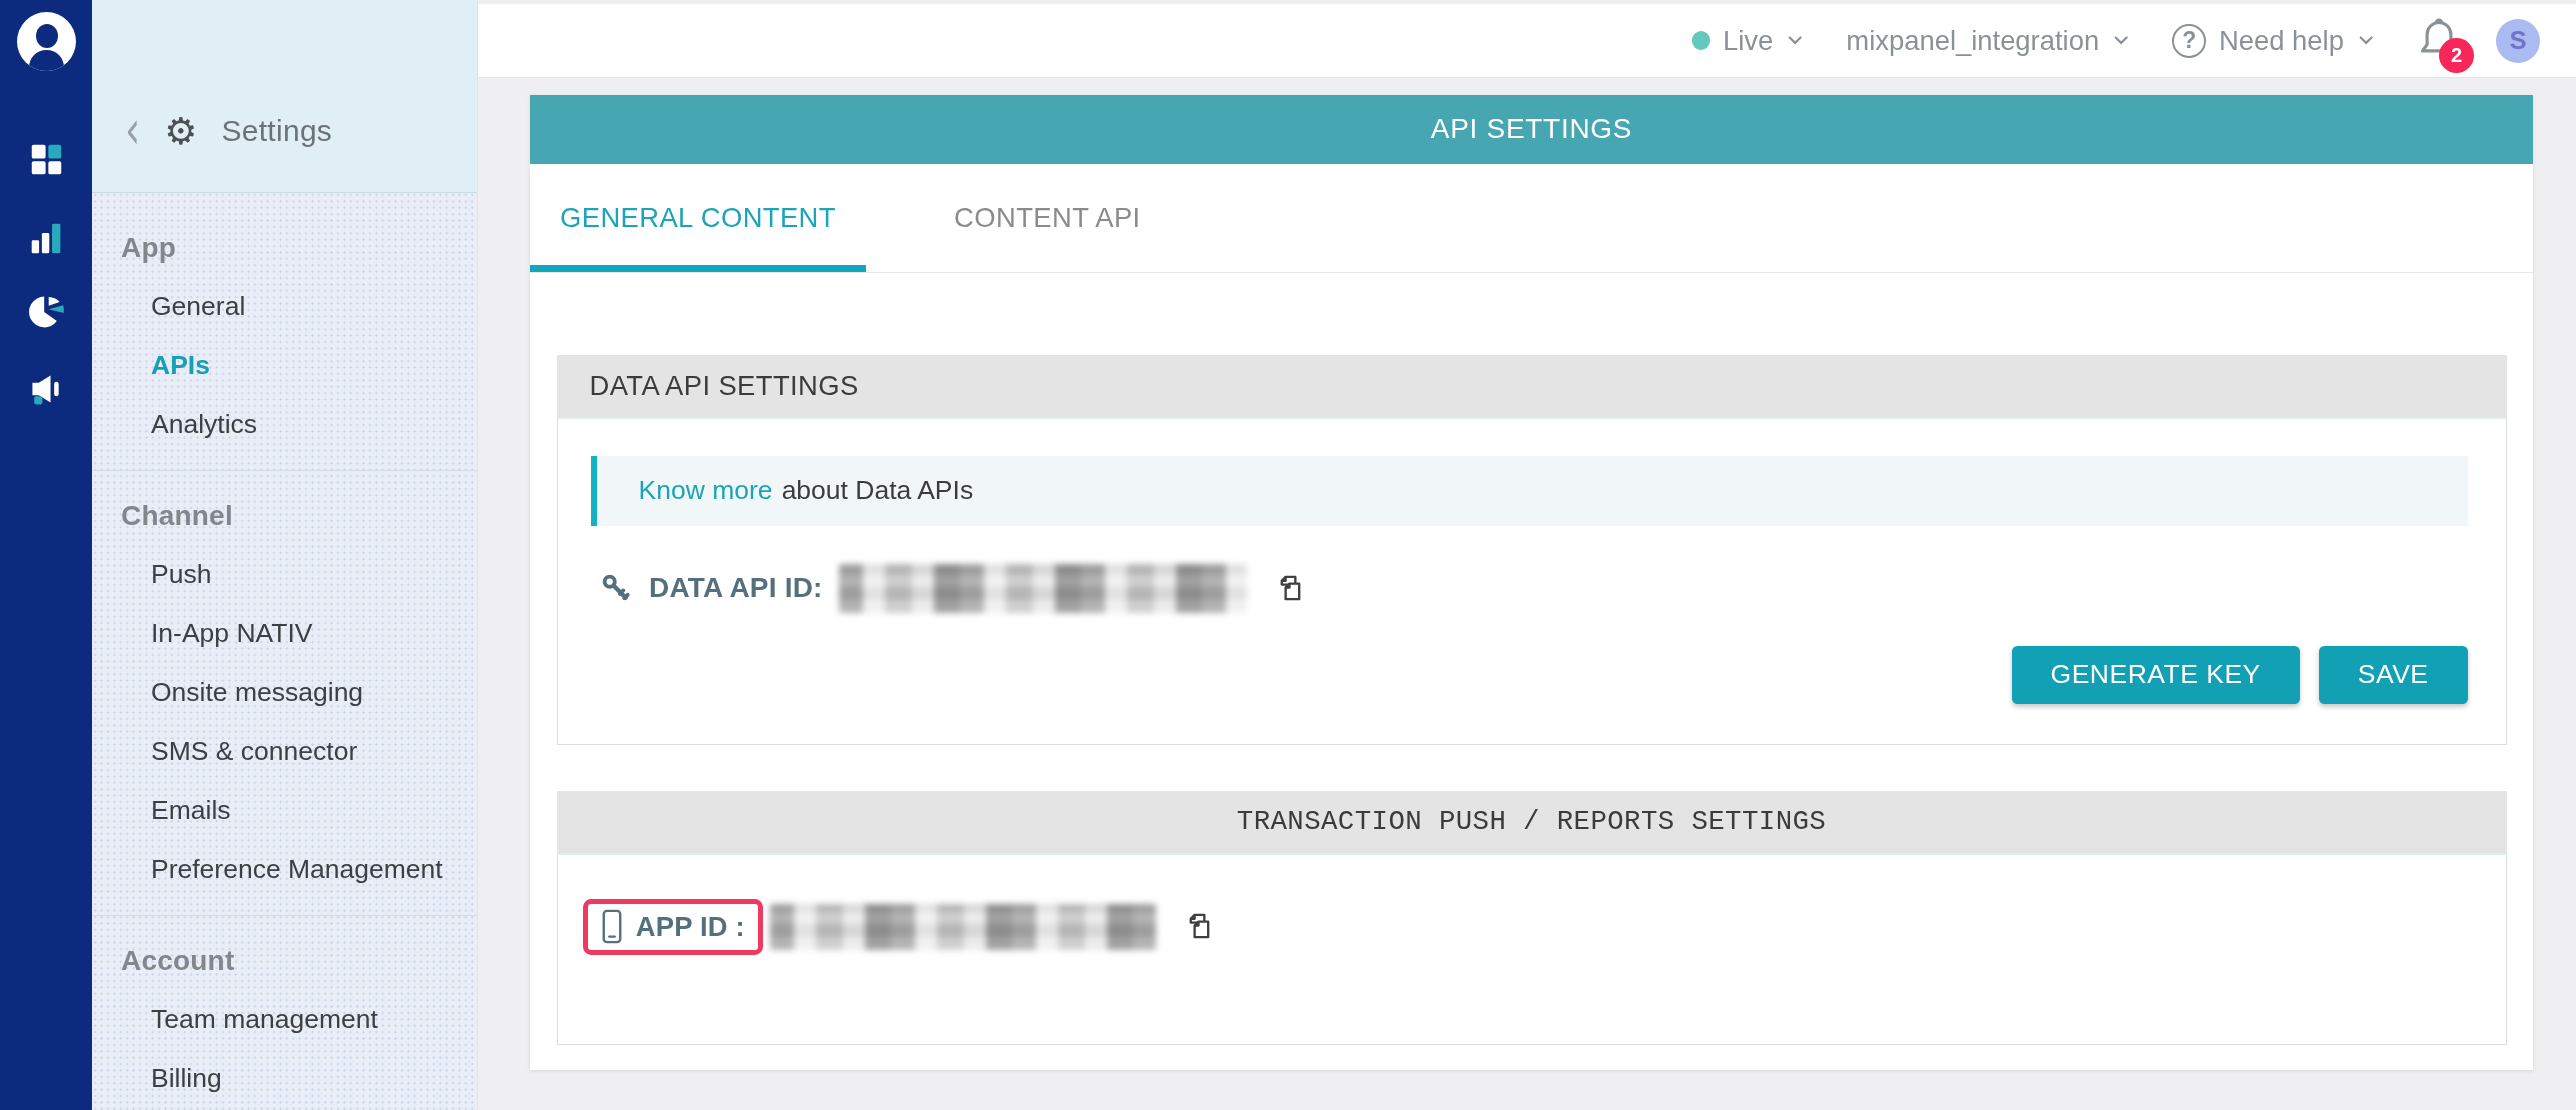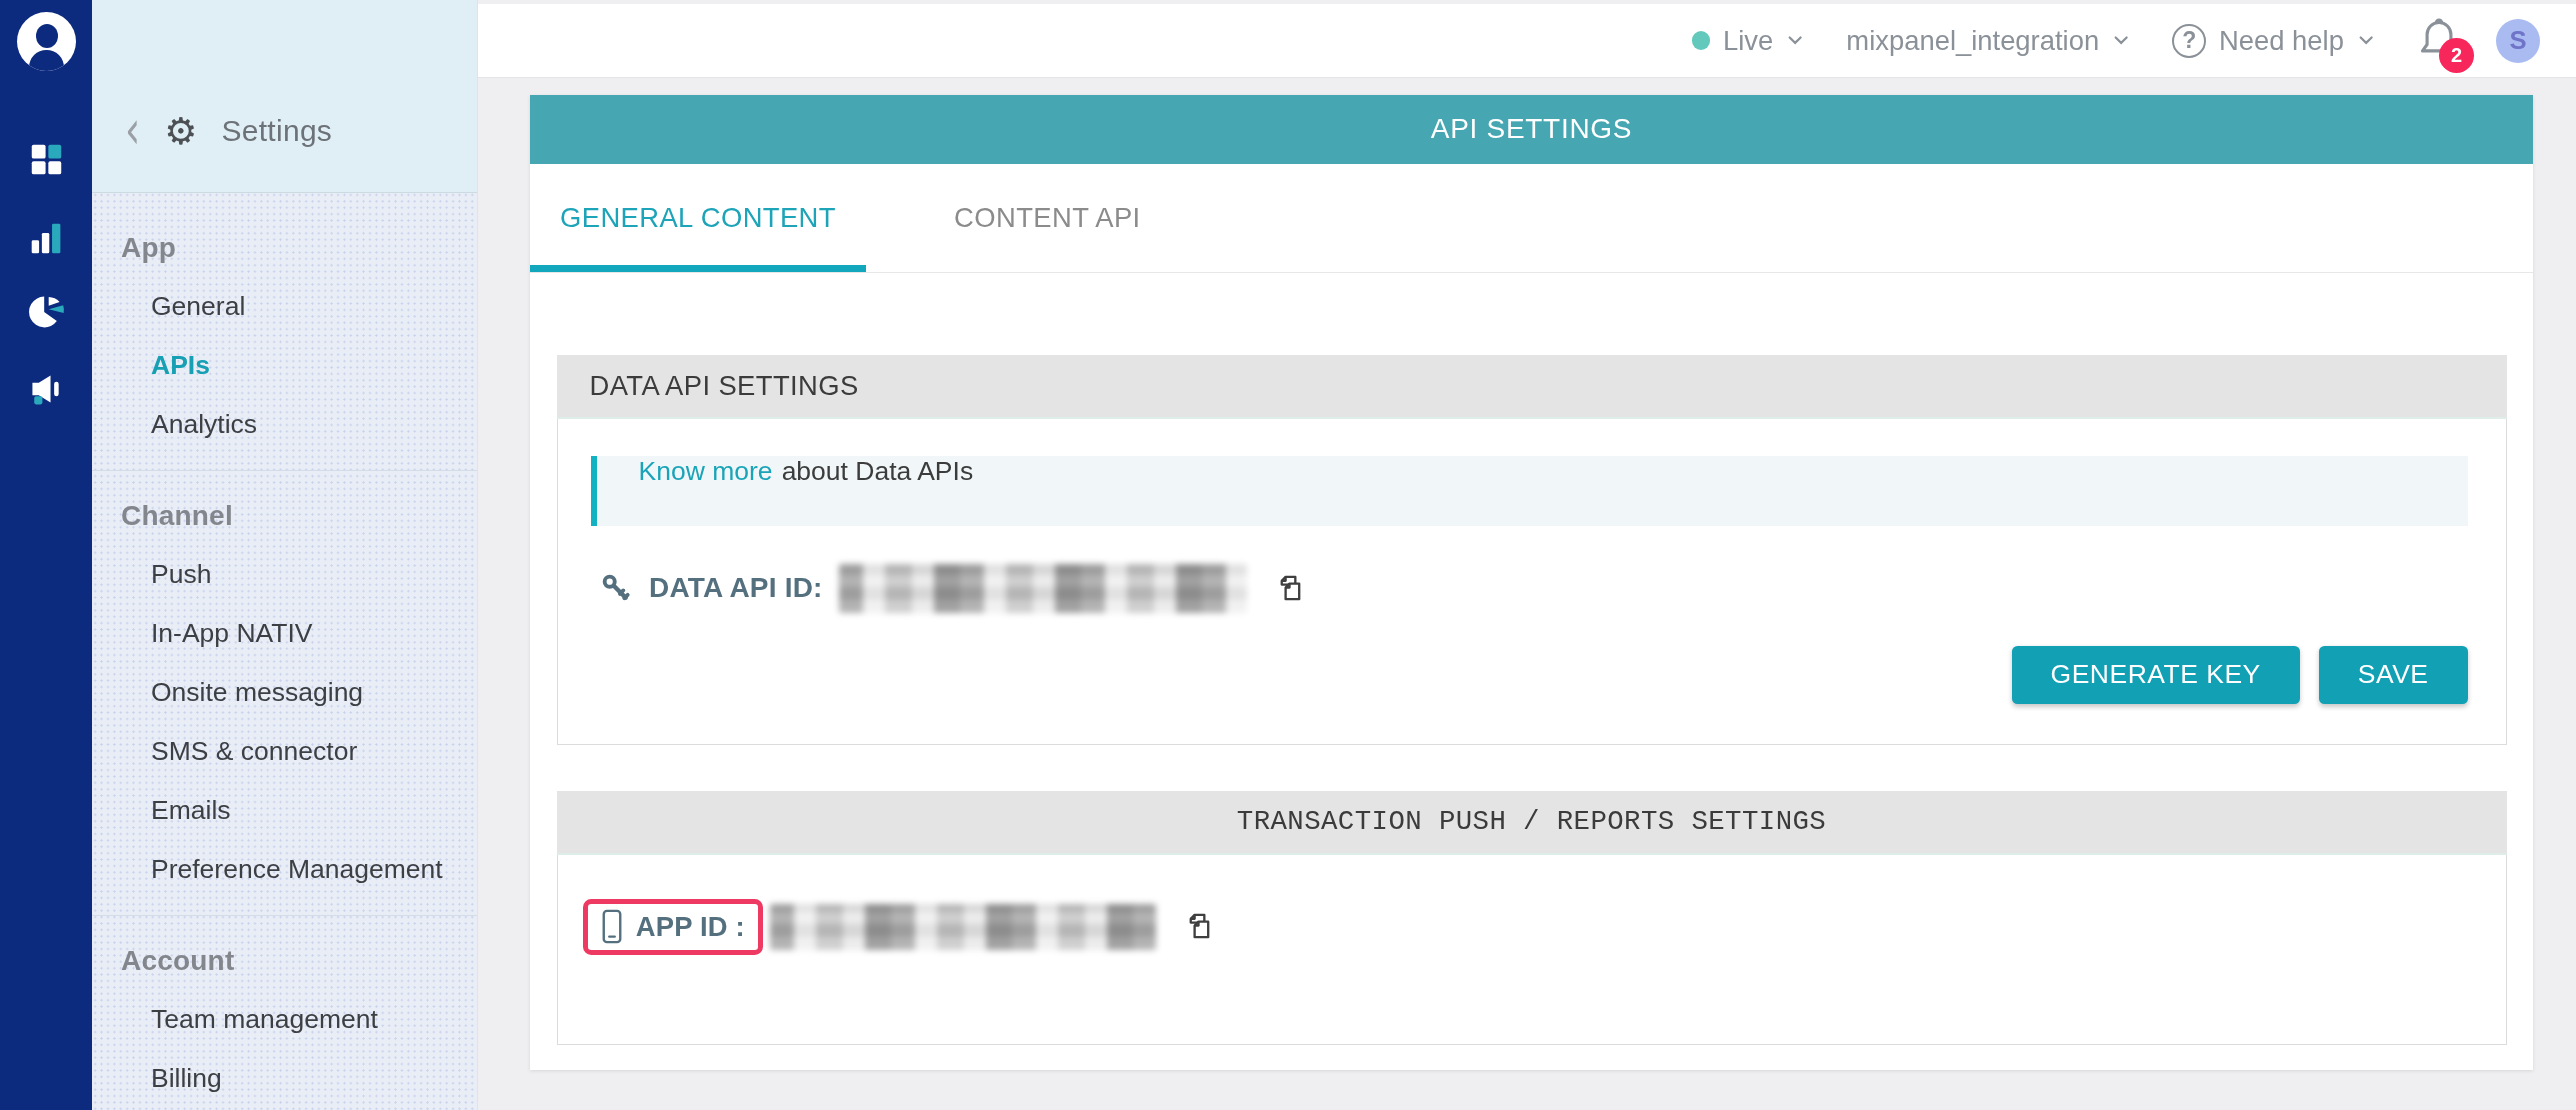--- a/index.html
+++ b/index.html
@@ -73,21 +73,21 @@
   .card-body { padding:82px 26.5px 25px 26.5px; }
 
   .section-bar { height:64px; background:#e4e4e4; border-bottom:2.7px solid #dfede8;
     display:flex; align-items:center; padding:0 33px; color:#3b3b3b; font-size:27.4px;
     letter-spacing:0.4px; }
   .section-bar.centered { justify-content:center;font-family:Liberation Mono, monospace; }
   .section-box { border:0.9px solid #dcdcdc; border-top:none; background:#fff;
     padding:37px 38px 40px 33px; }
 
   .callout { background:#f1f7f9; border-left:6.4px solid #12b2c3; height:70px;
-    display:flex; align-items:flex-start; padding-left:42px; font-size:26.5px; color:#3c3c3c; }
+    display:flex; align-items:center; padding-left:42px; font-size:26.5px; color:#3c3c3c; }
   .link { color:#1ba4b8; cursor:pointer; }
   .callout .link { margin-right:9.1px; }
 
   .fields-row { display:flex; align-items:center; margin-top:38px; }
   .field { display:flex; align-items:center; }
   .field-label { color:#54707f; font-size:28px; font-weight:bold; letter-spacing:0.2px;
     white-space:nowrap; }
   .redacted { background-color:#d6d6d6; border-radius:2.7px; filter:blur(3.2px);
     background-image:
       repeating-linear-gradient(90deg, rgba(0,0,0,.22) 0 24px, rgba(255,255,255,.45) 24px 46px,

